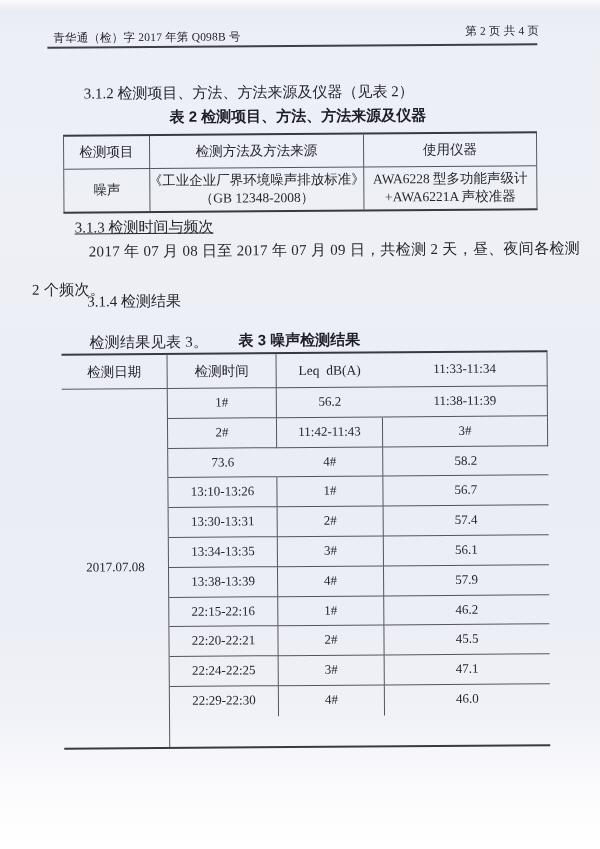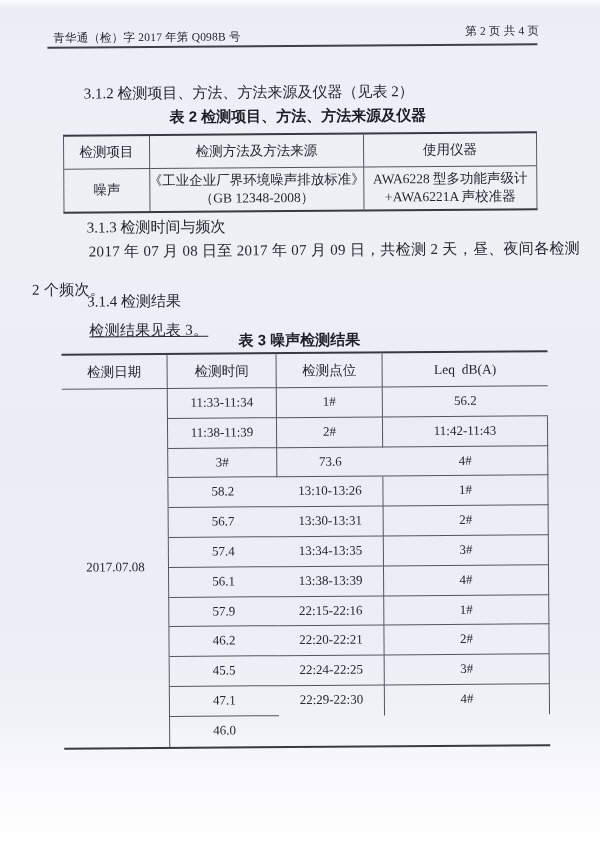--- a/index.html
+++ b/index.html
@@ -55,32 +55,31 @@
     <div class="c two vd">
       <span>《工业企业厂界环境噪声排放标准》</span>
       <span>（GB 12348-2008）</span>
     </div>
     <div class="c two">
       <span>AWA6228 型多功能声级计</span>
       <span>+AWA6221A 声校准器</span>
     </div>
   </div>
 
-  <div class="abs heading" style="left:88px;top:217px;">3.1.3 检测时间与频次</div>
+  <div class="abs heading" style="left:76px;top:217px;text-decoration:underline;">3.1.3 检测时间与频次</div>
   <div class="abs para" style="left:90px;top:241px;">2017 年 07 月 08 日至 2017 年 07 月 09 日，共检测 2 天，昼、夜间各检测</div>
   <div class="abs para" style="left:33px;top:263px;margin-top:16px;">2 个频次。</div>
 
   <div class="abs heading" style="left:88px;top:291px;text-align:right;">3.1.4 检测结果</div>
-  <div class="abs para" style="left:90px;top:320px;text-decoration:underline;">检测结果见表 3。</div>
+  <div class="abs para" style="left:90px;top:332px;">检测结果见表 3。</div>
   <div class="abs caption" style="top:331px;">表 3 噪声检测结果</div>
 
   <div class="abs t3">
     <div class="c hdr vd hb">检测日期</div>
     <div class="c hdr vd hb">检测时间</div>
-    <div class="c hdr vd hb">检测点位</div>
     <div class="c hdr hb">Leq  dB(A)</div>
 
     <div class="c vd date-cell">2017.07.08</div>
 
     <div class="c vd hb">11:33-11:34</div>
     <div class="c vd hb">1#</div>
     <div class="c hb">56.2</div>
 
     <div class="c vd hb">11:38-11:39</div>
     <div class="c vd hb">2#</div>

